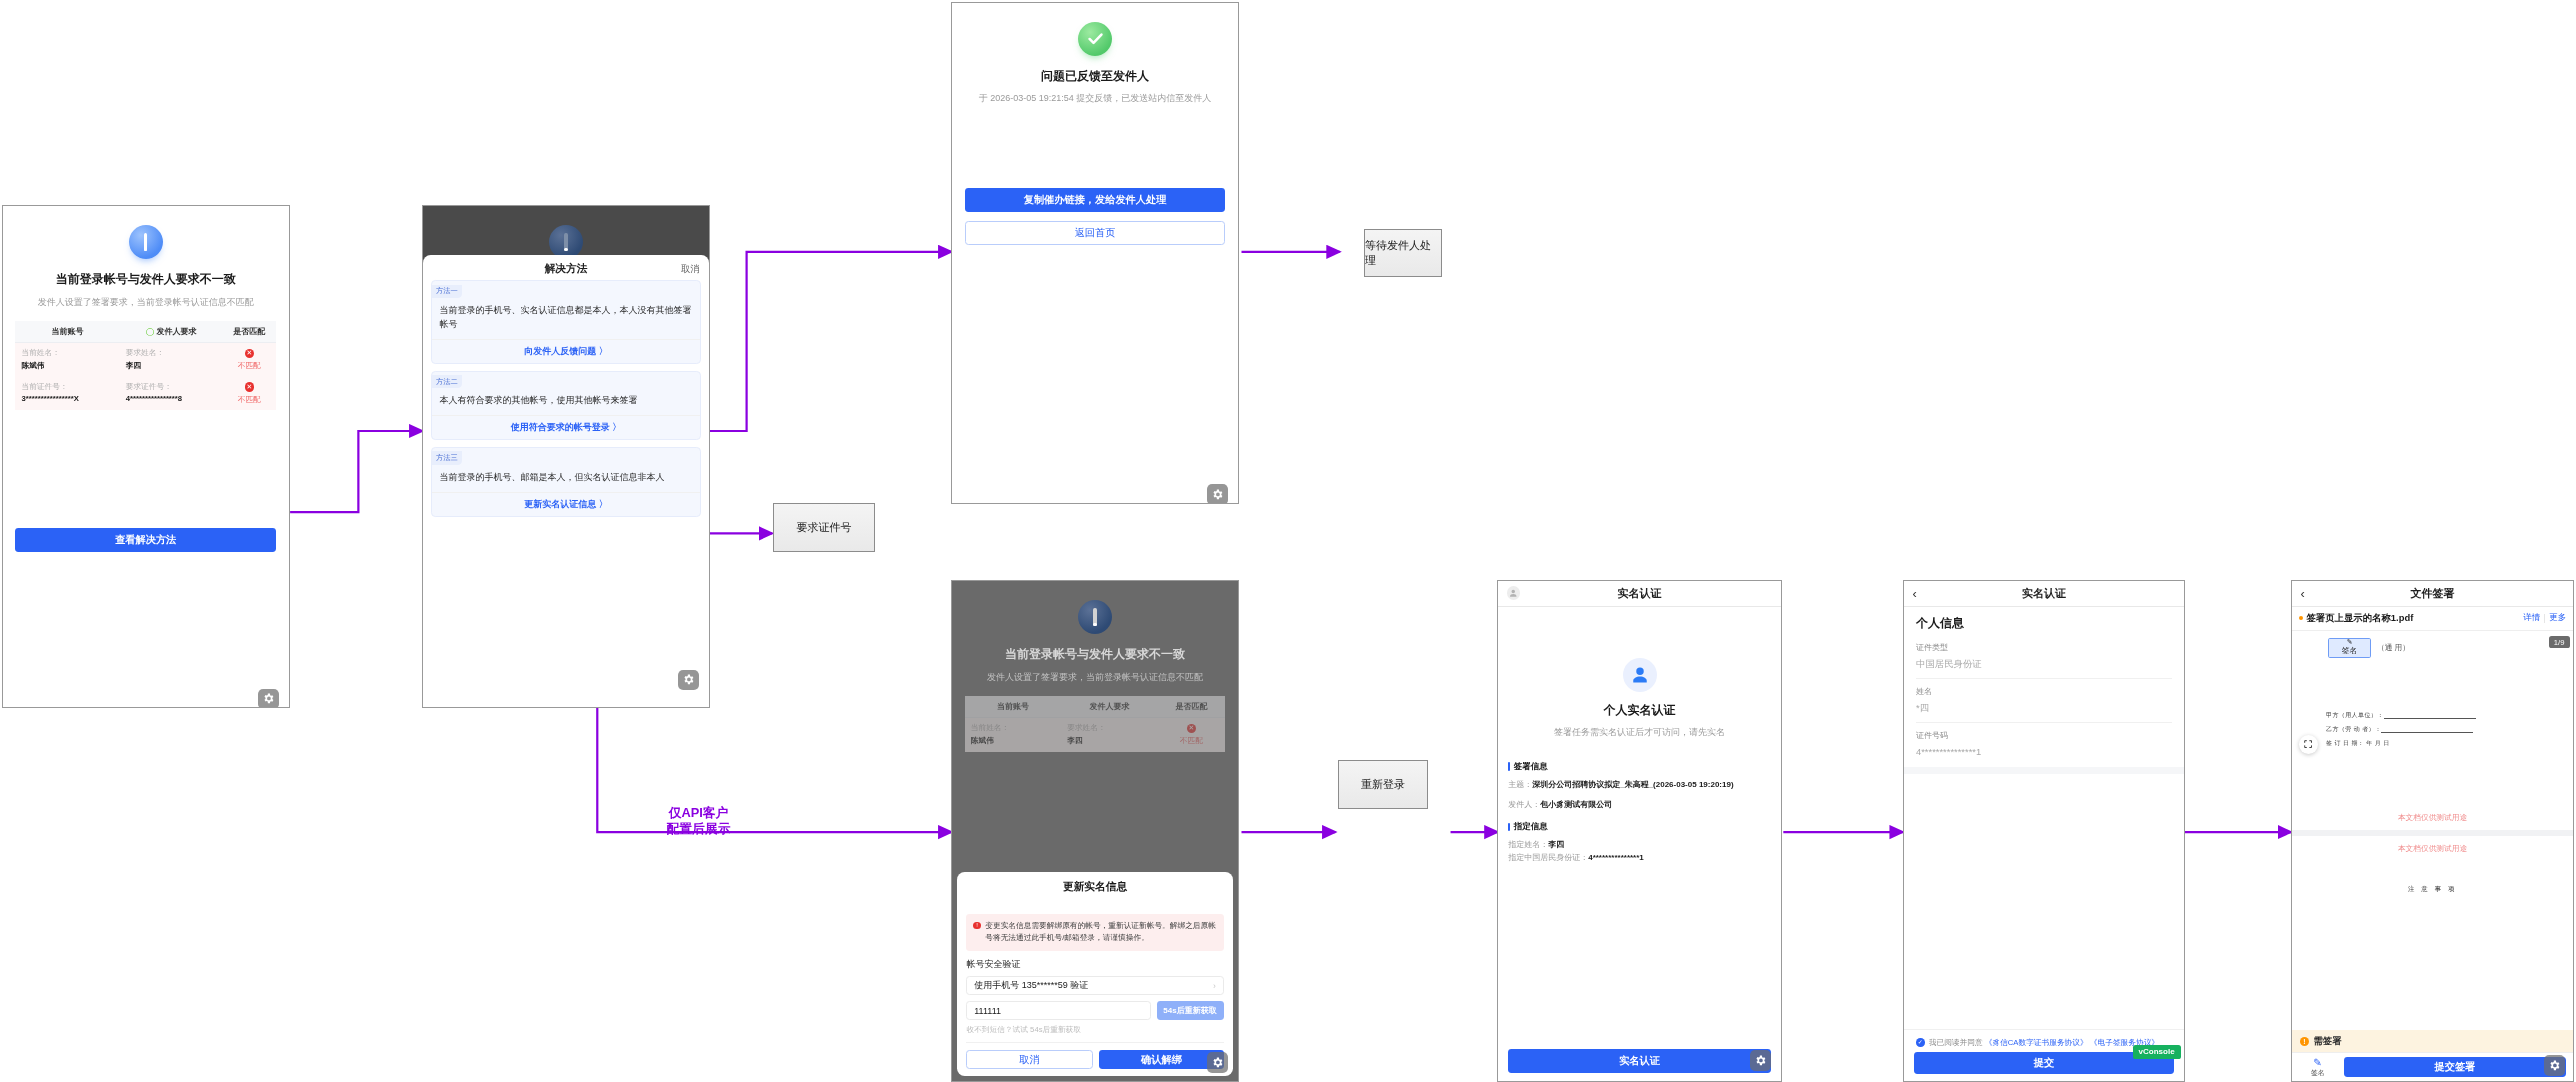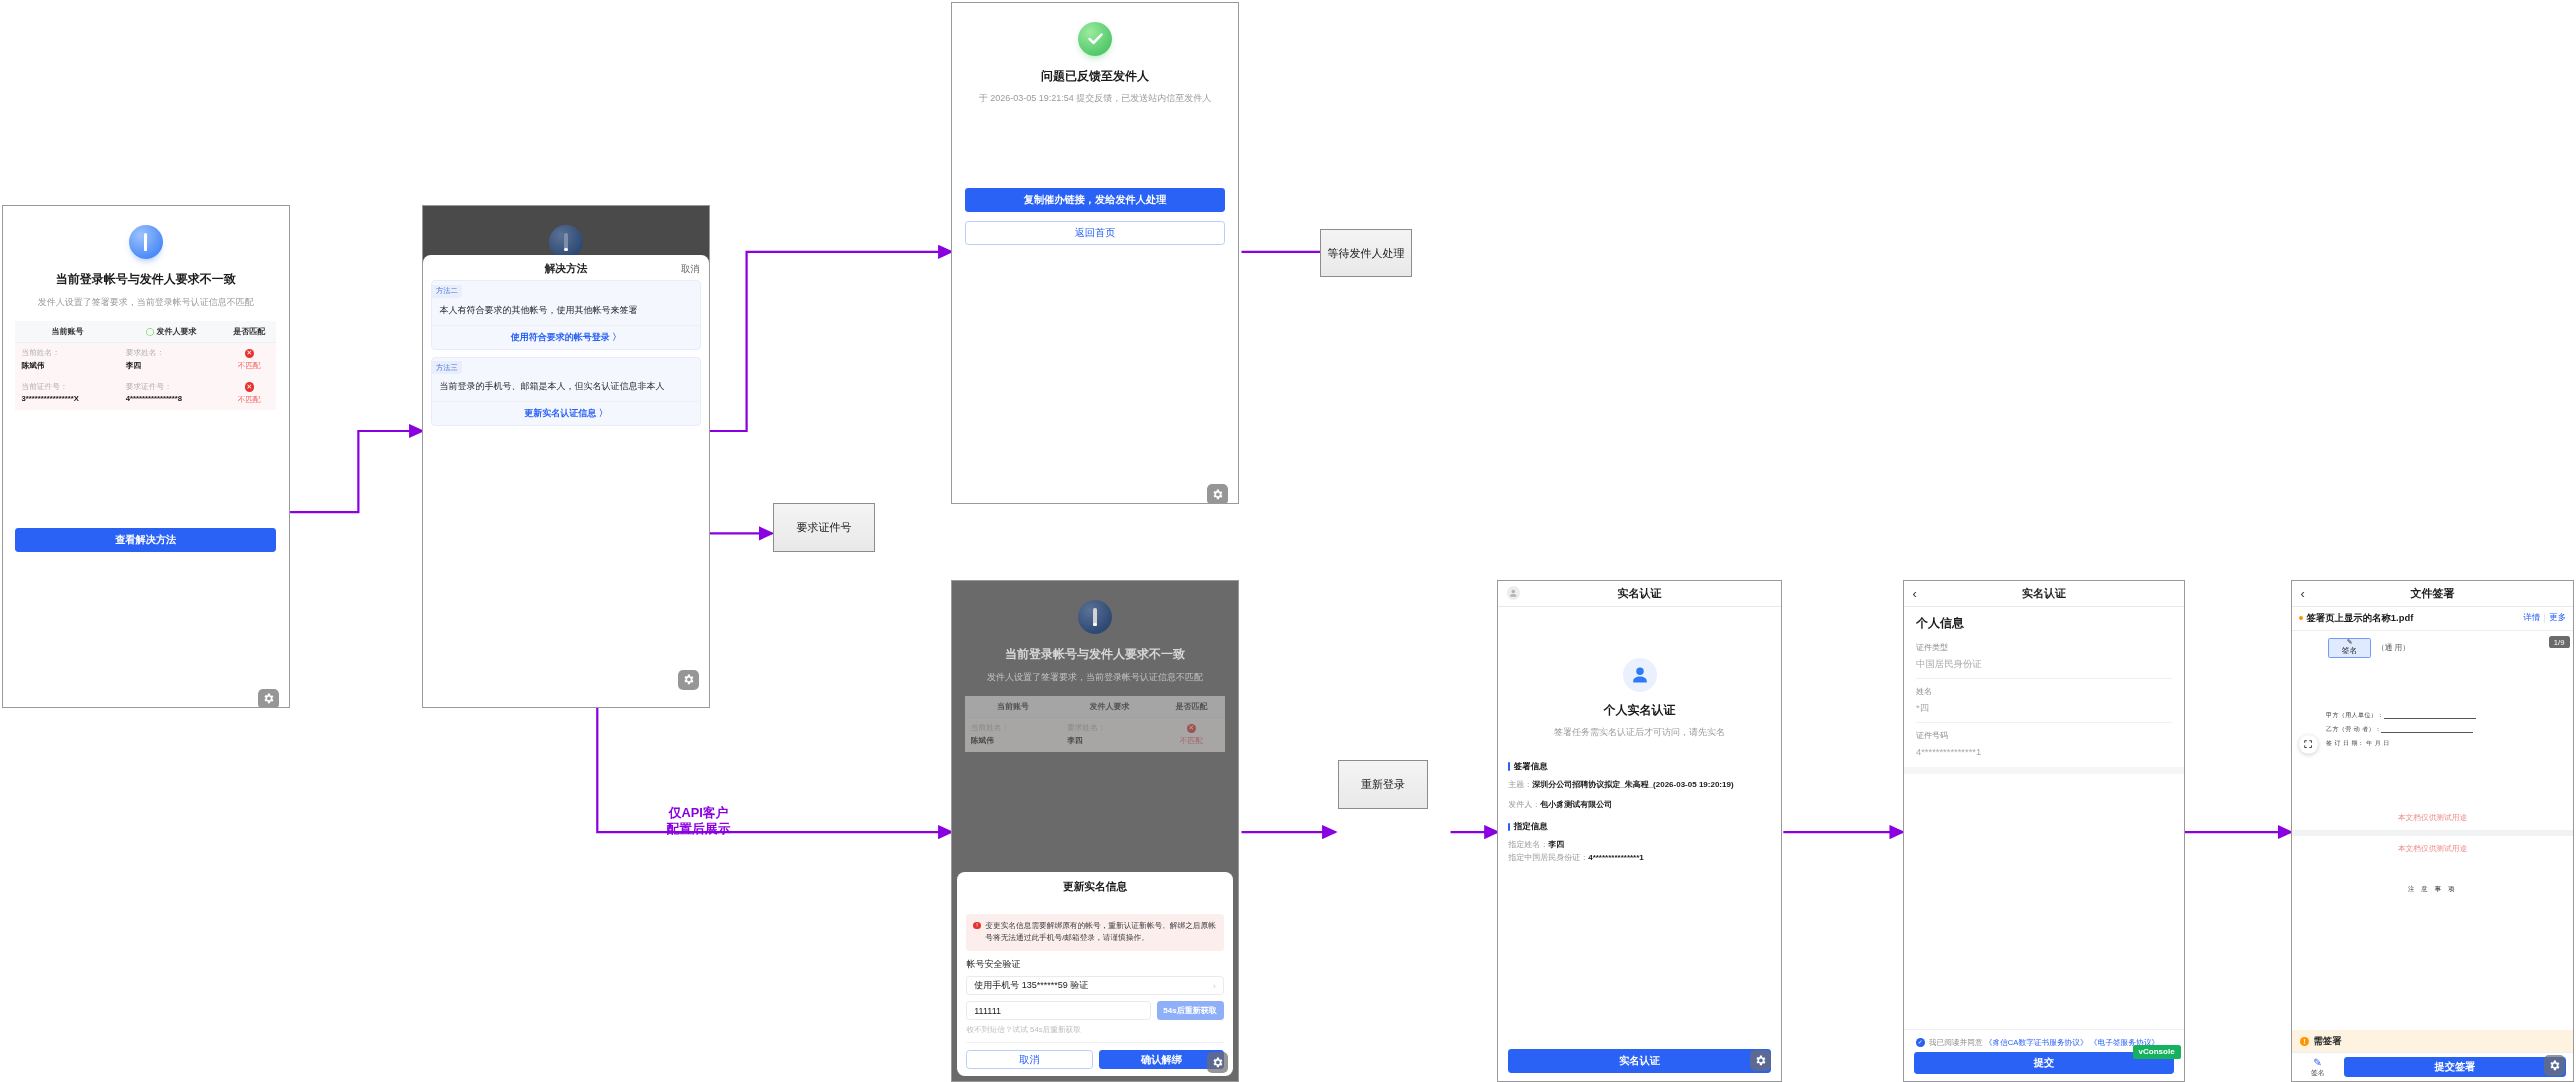--- a/index.html
+++ b/index.html
@@ -235,21 +235,21 @@
 
       <path d="M2560,975 L2685,975"></path>
     </g>
   </svg>
 
   <div class="note-text" style="left:643px; top:805px; width:111px;">
     <div>仅API客户</div>
     <div>配置后展示</div>
   </div>
 
-  <div class="flowbox" style="left:1320px; top:229px; width:92px; height:48px;">
+  <div class="flowbox" style="left:1364px; top:229px; width:78px; height:48px;">
     <span>等待发件人处理</span>
   </div>
   <div class="flowbox" style="left:773px; top:503px; width:102px; height:49px;">
     <span>要求证件号</span>
   </div>
   <div class="flowbox" style="left:1338px; top:760px; width:90px; height:49px;">
     <span>重新登录</span>
   </div>
 
   <div class="phone p1" style="left:1.7px; top:205px; width:288px; height:503px;">
@@ -323,20 +323,25 @@
               <i style="background:#7e8fa8"></i>
             </div>
         </div>
       </div>
       <div class="sheet">
         <div class="sheet-head">
           <span>解决方法</span>
           <span class="cancel">取消</span>
         </div>
 
+        <div class="method shade">
+          <div class="method-tag">方法一</div>
+          <div class="method-body">当前登录的手机号、实名认证信息都是本人，本人没有其他签署帐号</div>
+          <div class="method-link">向发件人反馈问题 〉</div>
+        </div>
 
         <div class="method shade">
           <div class="method-tag">方法二</div>
           <div class="method-body">本人有符合要求的其他帐号，使用其他帐号来签署</div>
           <div class="method-link">使用符合要求的帐号登录 〉</div>
         </div>
 
         <div class="method shade">
           <div class="method-tag">方法三</div>
           <div class="method-body">当前登录的手机号、邮箱是本人，但实名认证信息非本人</div>

